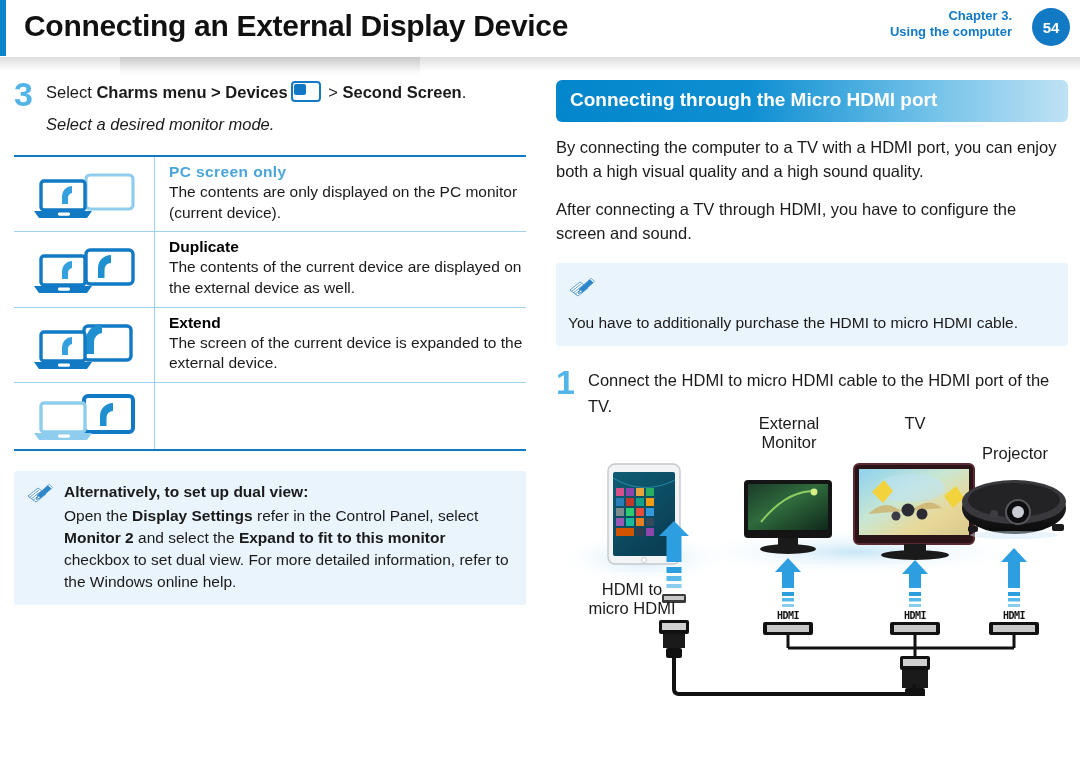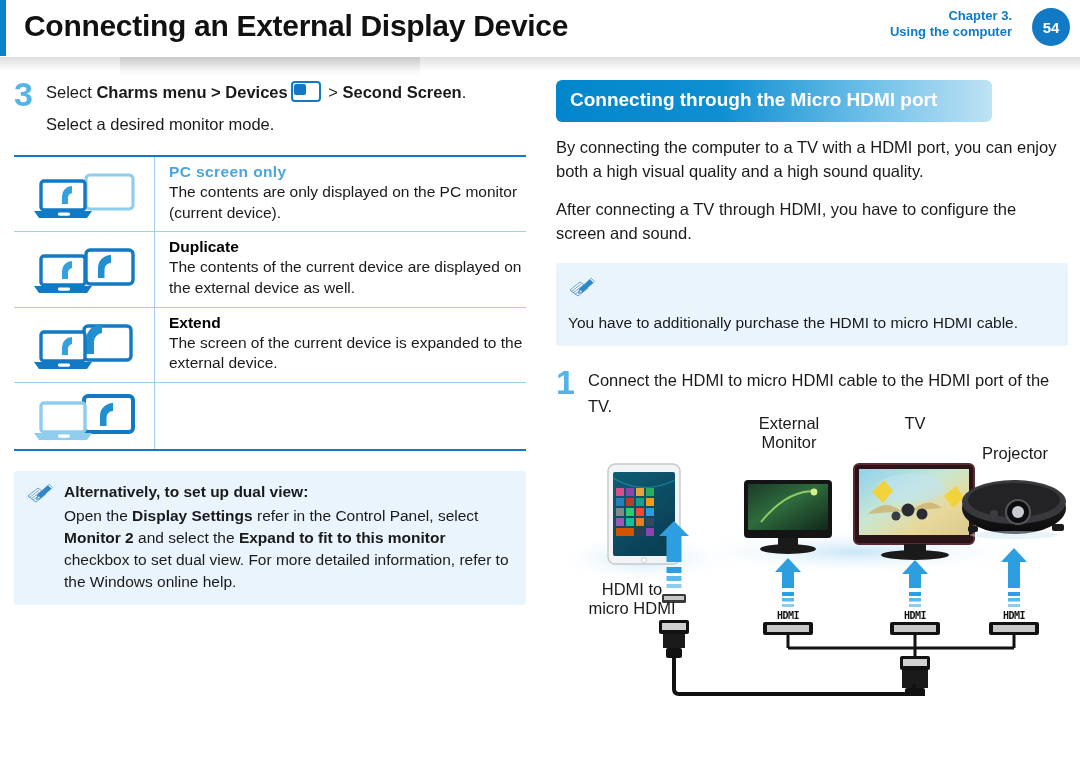--- a/index.html
+++ b/index.html
@@ -83,21 +83,21 @@
     background:#eaf4fc;border-radius:3px;
     padding:10px 12px 12px 12px;display:flex;gap:8px;align-items:flex-start;
   }
   .note-left{margin-top:20px;}
   .note-icon{flex:0 0 30px;width:30px;height:26px;margin-top:1px;}
   .note-body{flex:1;font-size:15.5px;line-height:1.42;}
   .note-title{font-weight:bold;display:block;margin-bottom:2px;}
 
   
   .section-bar{
-    width:436px;border-radius:6px;
+    width:512px;border-radius:6px;
     background:linear-gradient(to right,#0386cc 0%,#0f8fd2 38%,#6fc0e8 72%,#bfe2f5 100%);
     color:#fff;font-size:19px;font-weight:bold;
     padding:9px 14px 10px 14px;box-sizing:border-box;line-height:1.2;
   }
   .para{font-size:16.5px;line-height:1.45;margin-top:14px;}
 
   
   .diagram{position:relative;width:512px;height:260px;margin-top:16px;}
   .dlabel{position:absolute;font-size:16.5px;line-height:1.2;text-align:center;color:#1a1a1a;}
 </style>
@@ -119,21 +119,21 @@
 <div class="header-shadow2"></div>
 
 <div class="col-left">
 
   <div class="step">
     <div class="step-num">3</div>
     <div class="step-body">
       <span class="ln">
         <span>Select </span><span class="b">Charms menu &gt; Devices</span><span class="devices-icon"></span><span> &gt; </span><span class="b">Second Screen</span><span>.</span>
       </span>
-      <span class="ln" style="margin-top:6px;">Select a desired monitor mode.</span>
+      <span class="ln" style="margin-top:6px;font-style:italic;">Select a desired monitor mode.</span>
     </div>
   </div>
 
   <div class="mode-table">
 
     <div class="mode-row first">
       <div class="mode-icon-cell">
         <svg class="art" width="108" height="50" viewBox="0 0 108 50">
 
           <rect x="56" y="6" width="47" height="34" rx="4" fill="#ffffff" stroke="#8fcdee" stroke-width="3.2"></rect>

